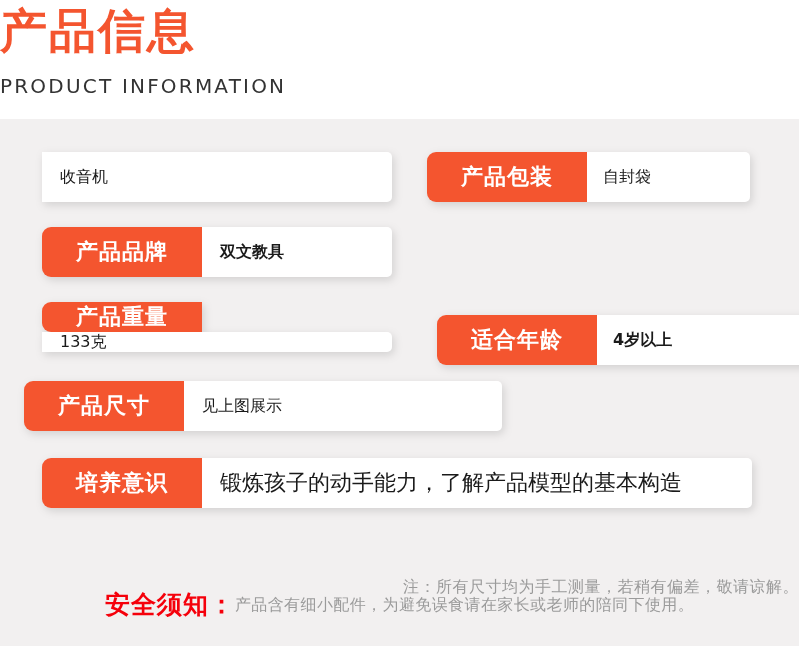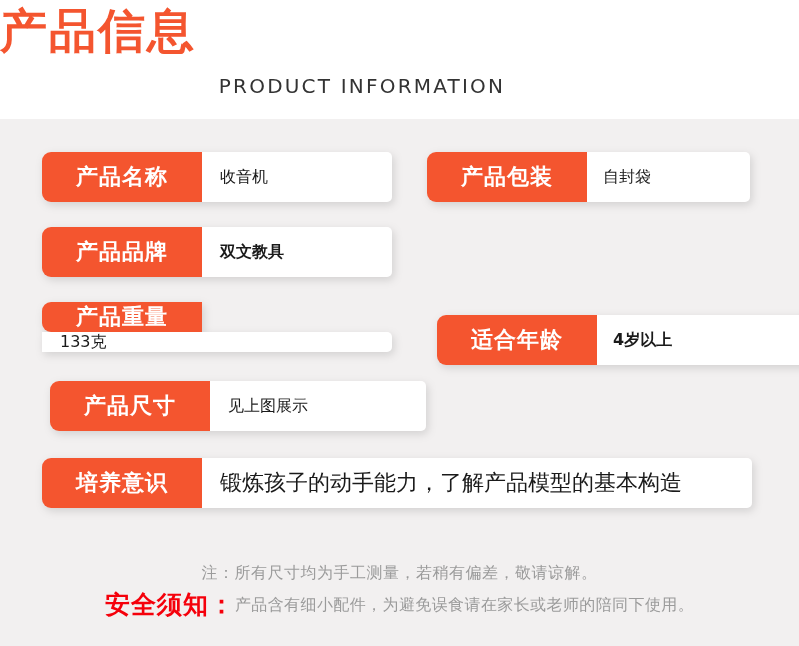--- a/index.html
+++ b/index.html
@@ -41,21 +41,20 @@
     line-height: 56px;
     font-weight: 700;
     color: #f4552f;
     letter-spacing: 2px;
   }
   .header-en {
     position: absolute;
     left: 0;
     top: 74px;
     width: 724px;
-    text-align: center;
     font-size: 20px;
     line-height: 24px;
     font-weight: 400;
     color: #333333;
     letter-spacing: 2.2px;
   }
 
   
   .spec-row {
     position: absolute;
@@ -93,35 +92,35 @@
   }
   .spec-value.bold { font-weight: 700; }
 
   
   #row-name     { left: 42px;  top: 152px; width: 350px; }
   #row-pack     { left: 427px; top: 152px; width: 323px; }
   #row-brand    { left: 42px;  top: 227px; width: 350px; text-align: center; }
   #row-material { left: 437px; top: 227px; width: 323px; }
   #row-weight   { left: 42px;  top: 302px; width: 350px; flex-direction: column; }
   #row-age      { left: 437px; top: 315px; width: 372px; }
-  #row-size     { left: 50px;  top: 381px; width: 376px; }
+  #row-size     { left: 24px;  top: 381px; width: 478px; }
   #row-purpose  { left: 42px;  top: 458px; width: 710px; }
 
   #row-purpose .spec-value { font-size: 22px; }
   #row-pack .spec-value,
   #row-material .spec-value,
   #row-age .spec-value { padding-left: 16px; }
 
   
   .note-line {
     position: absolute;
     left: 0;
-    top: 562px;
+    top: 576px;
     width: 799px;
-    text-align: center;
+    text-align: right;
     font-size: 16px;
     line-height: 22px;
     color: #9b9b9b;
     letter-spacing: 0.5px;
   }
   .safety-line {
     position: absolute;
     left: 0;
     top: 588px;
     width: 799px;
@@ -147,21 +146,20 @@
 <body>
 
 <div id="page">
 
   <div class="header-band">
     <div class="header-cn">产品信息</div>
     <div class="header-en">PRODUCT INFORMATION</div>
   </div>
 
   <div class="spec-row" id="row-name">
-    <div class="spec-label">产品名称</div>
     <div class="spec-value">收音机</div>
   </div>
 
   <div class="spec-row" id="row-brand">
     <div class="spec-label">产品品牌</div>
     <div class="spec-value bold">双文教具</div>
   </div>
 
   <div class="spec-row" id="row-weight">
     <div class="spec-label">产品重量</div>

